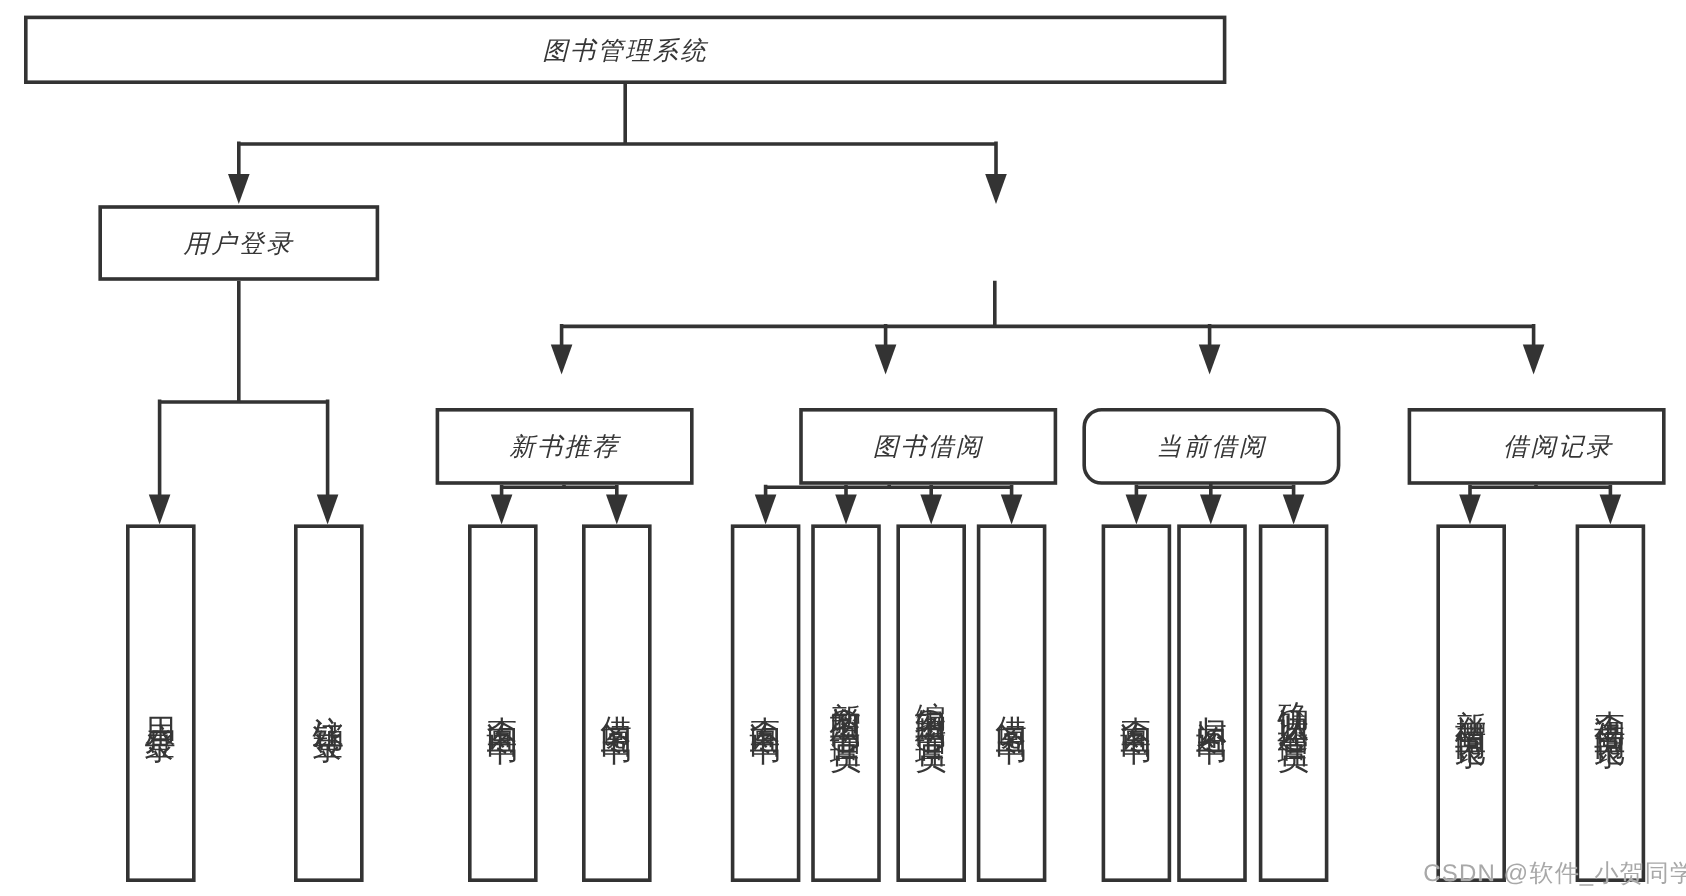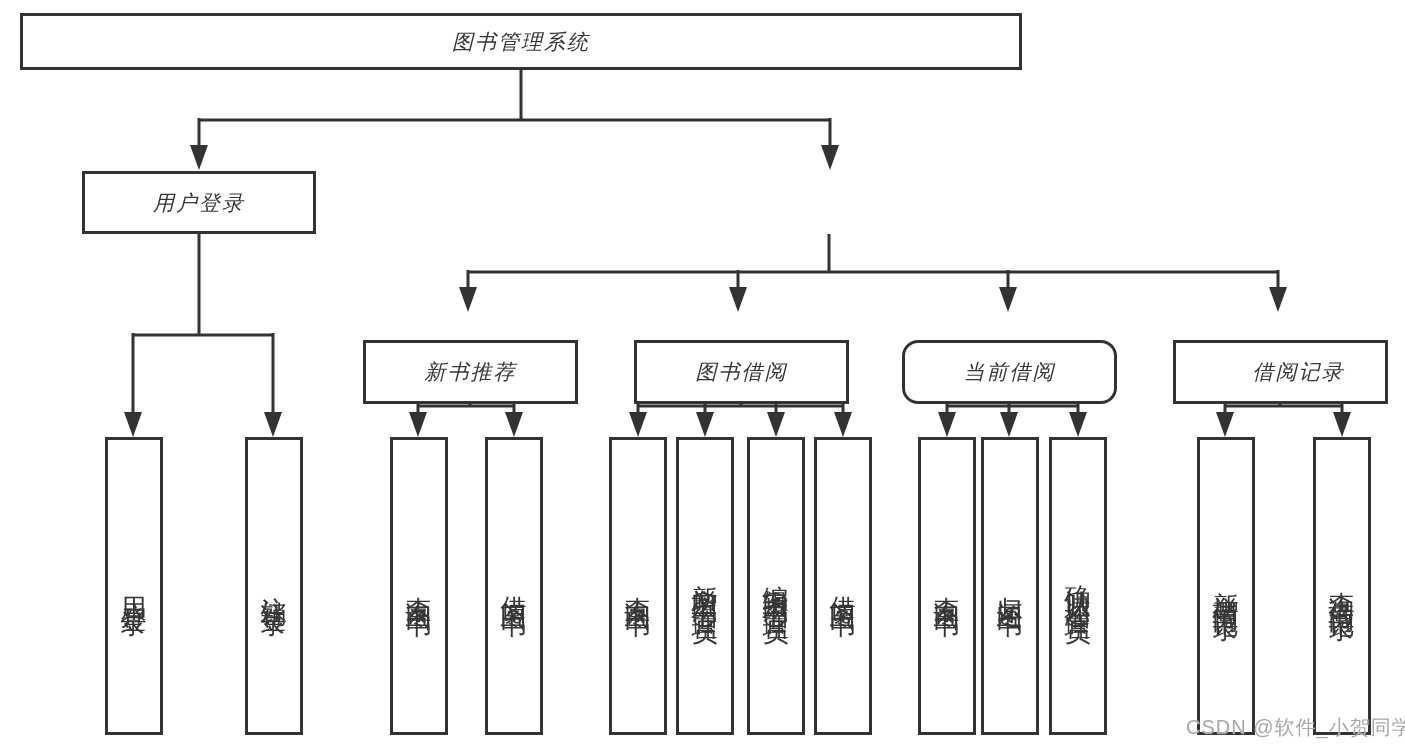--- a/index.html
+++ b/index.html
@@ -45,21 +45,21 @@
     letter-spacing: 5px;
     line-height: 1;
     white-space: nowrap;
   }
   
   .root-box   { left: 20px;  top: 13px;  width: 1002px; height: 57px; }
   .l2-a       { left: 82px;  top: 171px; width: 234px;  height: 63px; }
   .l2-b       { left: 712px; top: 171px; width: 234px;  height: 63px; }
   .l3         { top: 312px;  height: 64px; width: 215px; margin-top: 28px; }
   .l3-a       { left: 363px; }
-  .l3-b       { left: 634px; }
+  .l3-b       { left: 666px; }
   .l3-c       { left: 902px; border-radius: 16px; }
   .l3-d       { left: 1173px; padding-left: 36px; }
   .leaf       { top: 437px;  height: 298px; width: 58px; }
   .leaf-1  { left: 105px; }
   .leaf-2  { left: 245px; }
   .leaf-3  { left: 390px; }
   .leaf-4  { left: 485px; }
   .leaf-5  { left: 609px; }
   .leaf-6  { left: 676px; }
   .leaf-7  { left: 747px; }

